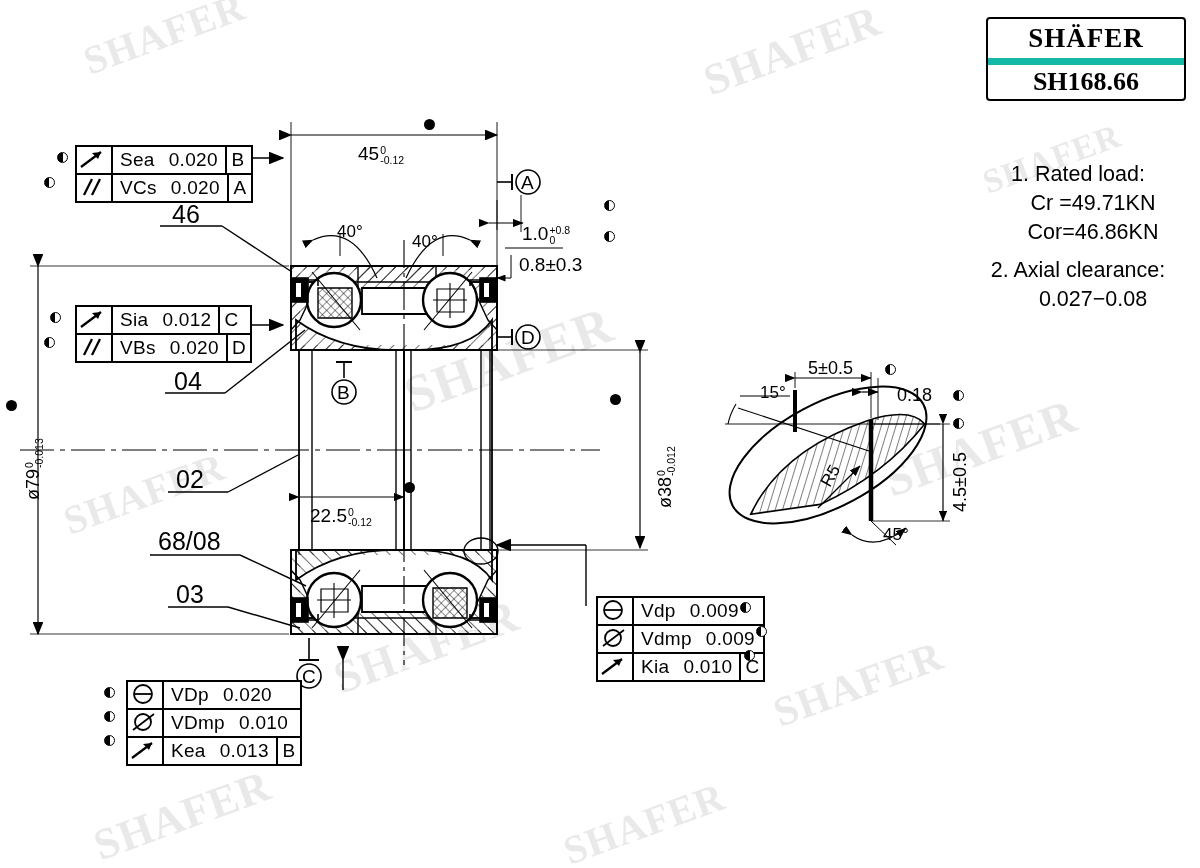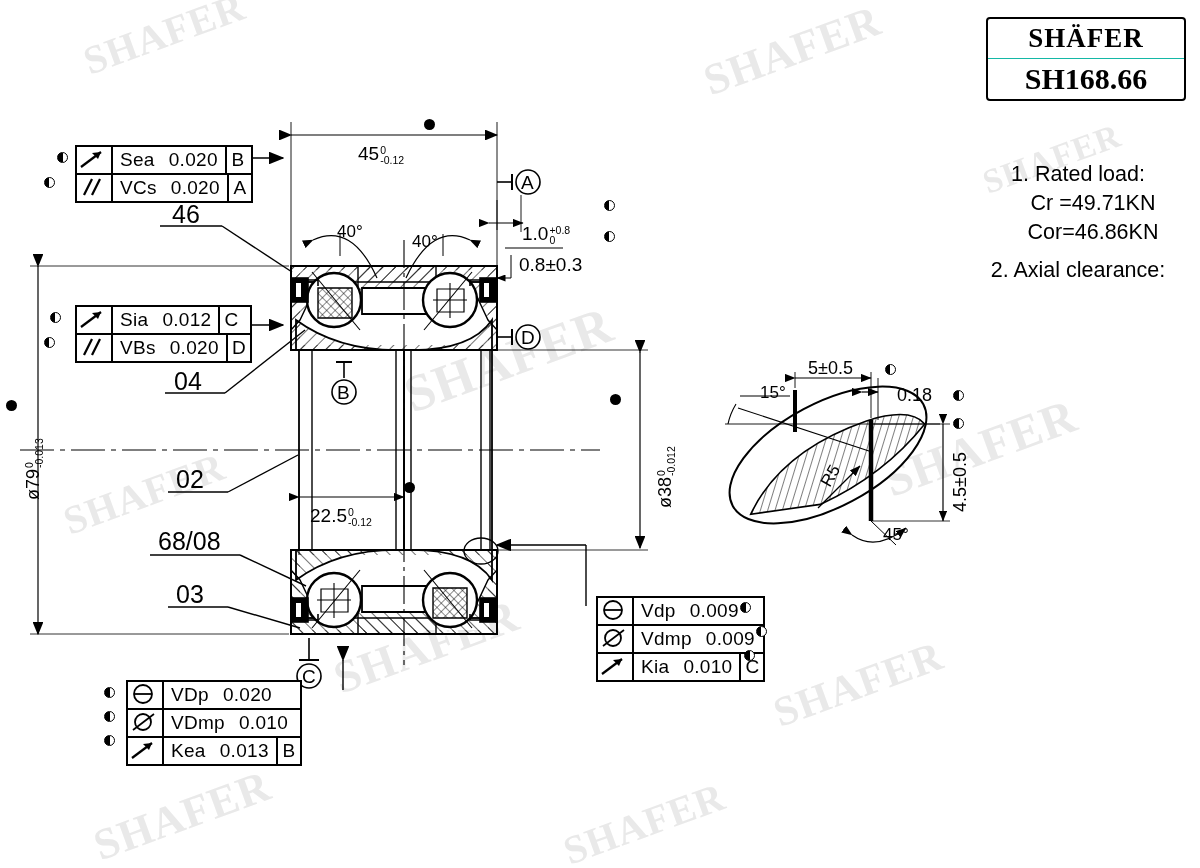--- a/index.html
+++ b/index.html
@@ -9,23 +9,23 @@
   svg{position:absolute;left:0;top:0;}
   .wm{position:absolute;font-family:"Liberation Serif",serif;font-weight:bold;
       color:#e9e9e9;letter-spacing:1px;white-space:nowrap;
       transform-origin:center center;user-select:none;}
   
   #logo-box{position:absolute;left:986px;top:17px;width:196px;height:80px;
             border:2px solid #000;border-radius:4px;background:#fff;
             display:flex;flex-direction:column;}
   #logo-box .brand{flex:0 0 39px;display:flex;align-items:center;justify-content:center;
             font-family:"Liberation Serif",serif;font-weight:bold;font-size:27px;
-            letter-spacing:1px;border-bottom:1px solid #14b8a6;}
+            letter-spacing:1px;border-bottom:7px solid #14b8a6;}
   #logo-box .code{flex:1;display:flex;align-items:center;justify-content:center;
-            font-family:"Liberation Serif",serif;font-weight:bold;font-size:30px;
+            font-family:"Liberation Serif",serif;font-weight:bold;font-size:26px;
             letter-spacing:0px;}
   
   #notes{position:absolute;left:960px;top:160px;width:236px;font-size:21.5px;line-height:1.34;}
   #notes .row{white-space:nowrap;text-align:center;}
   #notes .ind1{padding-left:30px;font-family:"Liberation Sans",sans-serif;}
   #notes .gap{height:10px;}
   
   .fcf{position:absolute;}
   .fcf .line{display:flex;align-items:stretch;border:2px solid #000;background:#fff;
              margin-top:-2px;height:26px;}
@@ -271,20 +271,21 @@
     <div class="brand">SHÄFER</div>
     <div class="code">SH168.66</div>
   </div>
 
   <div id="notes">
     <div class="row">1. Rated load:</div>
     <div class="row ind1">Cr  =49.71KN</div>
     <div class="row ind1">Cor=46.86KN</div>
     <div class="gap"></div>
     <div class="row">2. Axial clearance:</div>
+    <div class="row ind1">0.027−0.08</div>
   </div>
 
   <div class="fcf" style="left:75px;top:145px;">
     <div class="line">
       <div class="sym">
         <svg width="30" height="22" style="position:absolute;left:1px;top:1px;">
           <line x1="3" y1="19" x2="23" y2="4" stroke="#000" stroke-width="2.2"></line>
           <path d="M23,4 L14,5 L20,11 Z" fill="#000"></path>
         </svg>
       </div>

